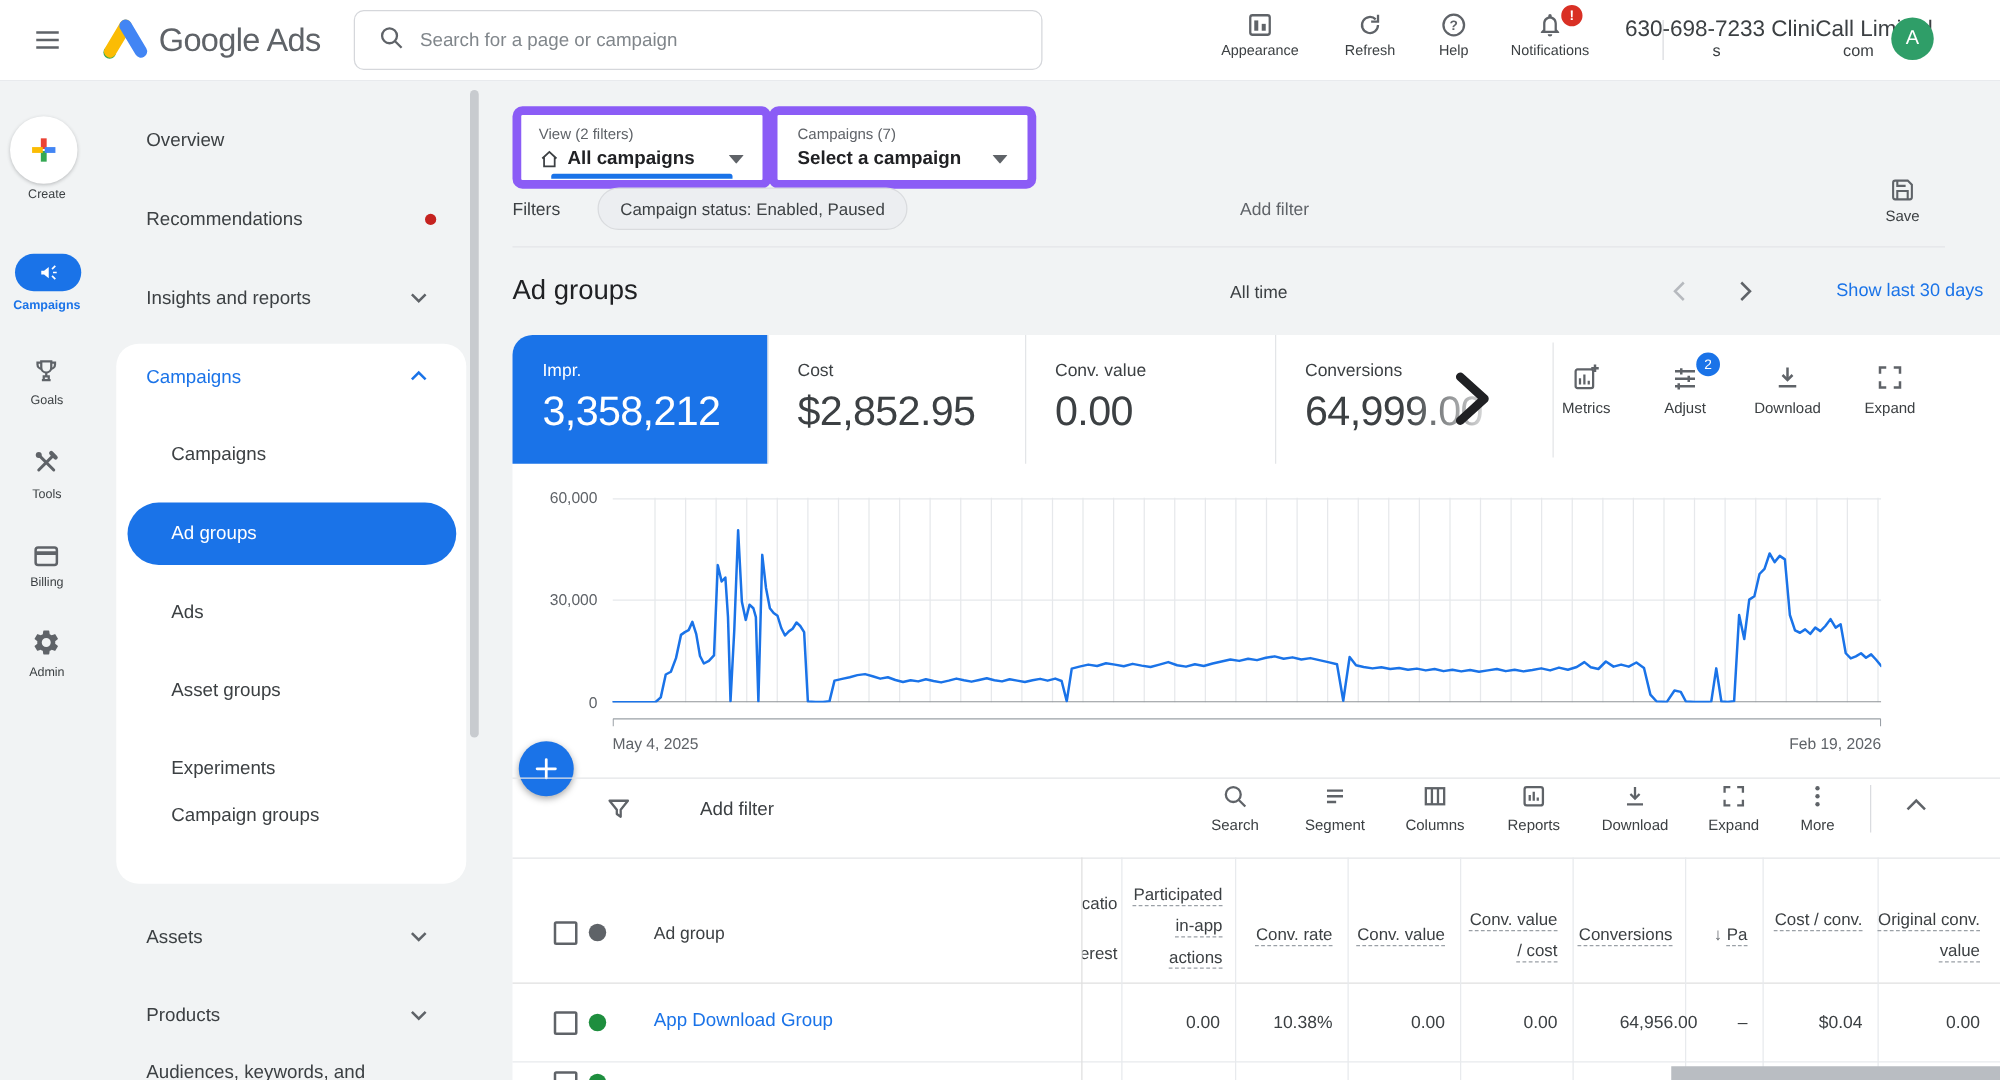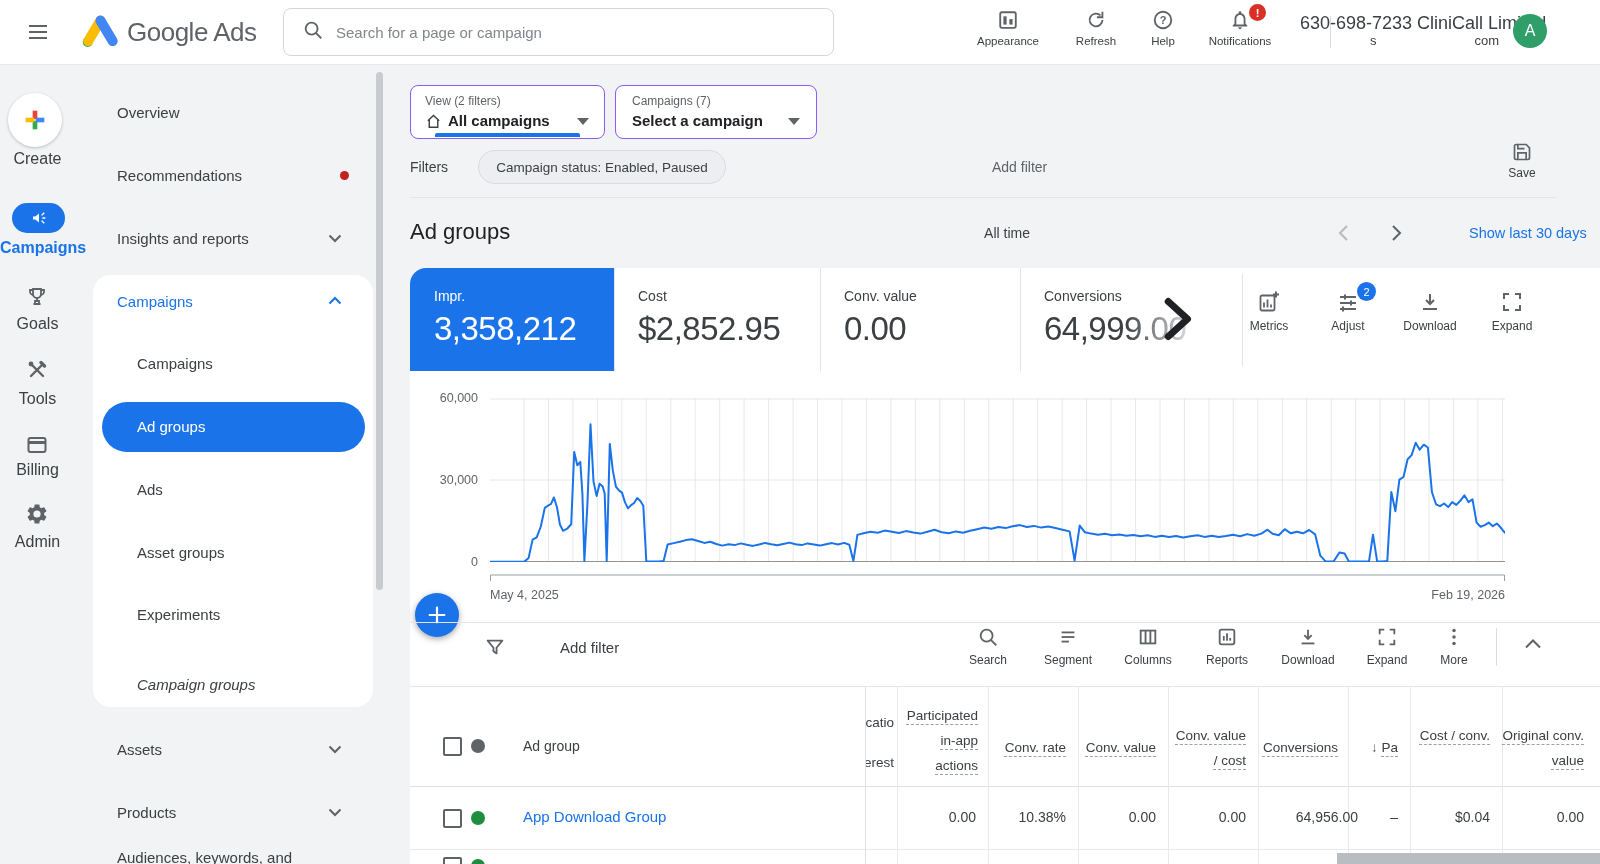--- a/index.html
+++ b/index.html
@@ -9,25 +9,25 @@
   .r{text-align:right;}
   .nowrap{white-space:nowrap;}
   .topbar{left:0;top:0;width:1600px;height:64px;background:#fff;border-bottom:1px solid #e8eaed;}
   .searchbox{left:283px;top:8px;width:549px;height:46px;background:#fff;border:1px solid #d5d7db;border-radius:8px;display:flex;align-items:center;}
   .searchbox input{border:none;outline:none;font:15px "Liberation Sans",sans-serif;color:#202124;width:460px;background:transparent;}
   .searchbox input::placeholder{color:#80868b;}
   .tbtn{display:flex;flex-direction:column;align-items:center;gap:4px;font-size:11.5px;color:#3c4043;}
   .badge-red{position:absolute;width:17px;height:17px;border-radius:50%;background:#d93025;color:#fff;
     font-size:11px;font-weight:bold;display:flex;align-items:center;justify-content:center;border:2px solid #fff;}
   .avatar{border-radius:50%;display:flex;align-items:center;justify-content:center;color:#fff;font-size:16px;}
-  .rail-label{width:75px;text-align:center;font-size:16px;color:#3c4043;}
+  .rail-label{width:75px;text-align:center;font-size:10px;color:#3c4043;}
   .navitem{font-size:15px;color:#3c4043;}
   .nav-sub{font-size:15px;color:#3c4043;}
   .white-card{background:#fff;border-radius:18px;}
-  .selbox{background:#fff;border:1px solid #8b5cf6;border-radius:8px;}
+  .selbox{background:#fff;border:7px solid #8b5cf6;border-radius:8px;}
   .sel-label{font-size:12px;color:#5f6368;}
   .sel-value{font-size:15px;font-weight:bold;color:#202124;}
   .chip{background:#eceef1;border:1px solid #d9dbde;border-radius:17px;height:34px;display:flex;align-items:center;justify-content:center;font-size:13.5px;color:#3c4043;padding:0 16px;box-sizing:border-box;}
   .hline{background:#e3e5e8;height:1px;}
   .vline{background:#e3e5e8;width:1px;}
   .score-label{font-size:14px;}
   .score-value{font-size:33px;letter-spacing:-0.5px;}
   .tool{display:flex;flex-direction:column;align-items:center;gap:5px;font-size:12px;color:#3c4043;}
   .du{text-decoration-line:underline;text-decoration-style:dashed;text-decoration-color:#9aa0a6;text-decoration-thickness:1px;text-underline-offset:4px;}
   .hcell{font-size:13.5px;color:#3c4043;line-height:25px;}
@@ -180,21 +180,21 @@
       <path d="M1.5 7.5 7 2l5.5 5.5" stroke="#1a73e8" stroke-width="2" fill="none"></path>
     </svg>
 
   <div class="abs nav-sub" style="left:137px;top:355px;">Campaigns</div>
   <div class="abs" style="left:102px;top:402px;width:263px;height:50px;border-radius:25px;background:#1a73e8;">
     <span class="abs" style="left:35px;top:16px;color:#fff;font-size:15px;">Ad groups</span>
   </div>
   <div class="abs nav-sub" style="left:137px;top:481px;">Ads</div>
   <div class="abs nav-sub" style="left:137px;top:544px;">Asset groups</div>
   <div class="abs nav-sub" style="left:137px;top:606px;">Experiments</div>
-  <div class="abs nav-sub" style="left:137px;top:676px;font-style:italic;">Campaign groups</div>
+  <div class="abs nav-sub" style="left:137px;top:644px;">Campaign groups</div>
 
   <div class="abs navitem" style="left:117px;top:741px;">Assets</div>
   <svg class="abs chev" style="left:328px;top:745px;" width="14" height="9" viewBox="0 0 14 9">
       <path d="M1.5 1.5 7 7l5.5-5.5"></path>
     </svg>
   <div class="abs navitem" style="left:117px;top:804px;">Products</div>
   <svg class="abs chev" style="left:328px;top:808px;" width="14" height="9" viewBox="0 0 14 9">
       <path d="M1.5 1.5 7 7l5.5-5.5"></path>
     </svg>
   <div class="abs navitem" style="left:117px;top:849px;">Audiences, keywords, and</div>

